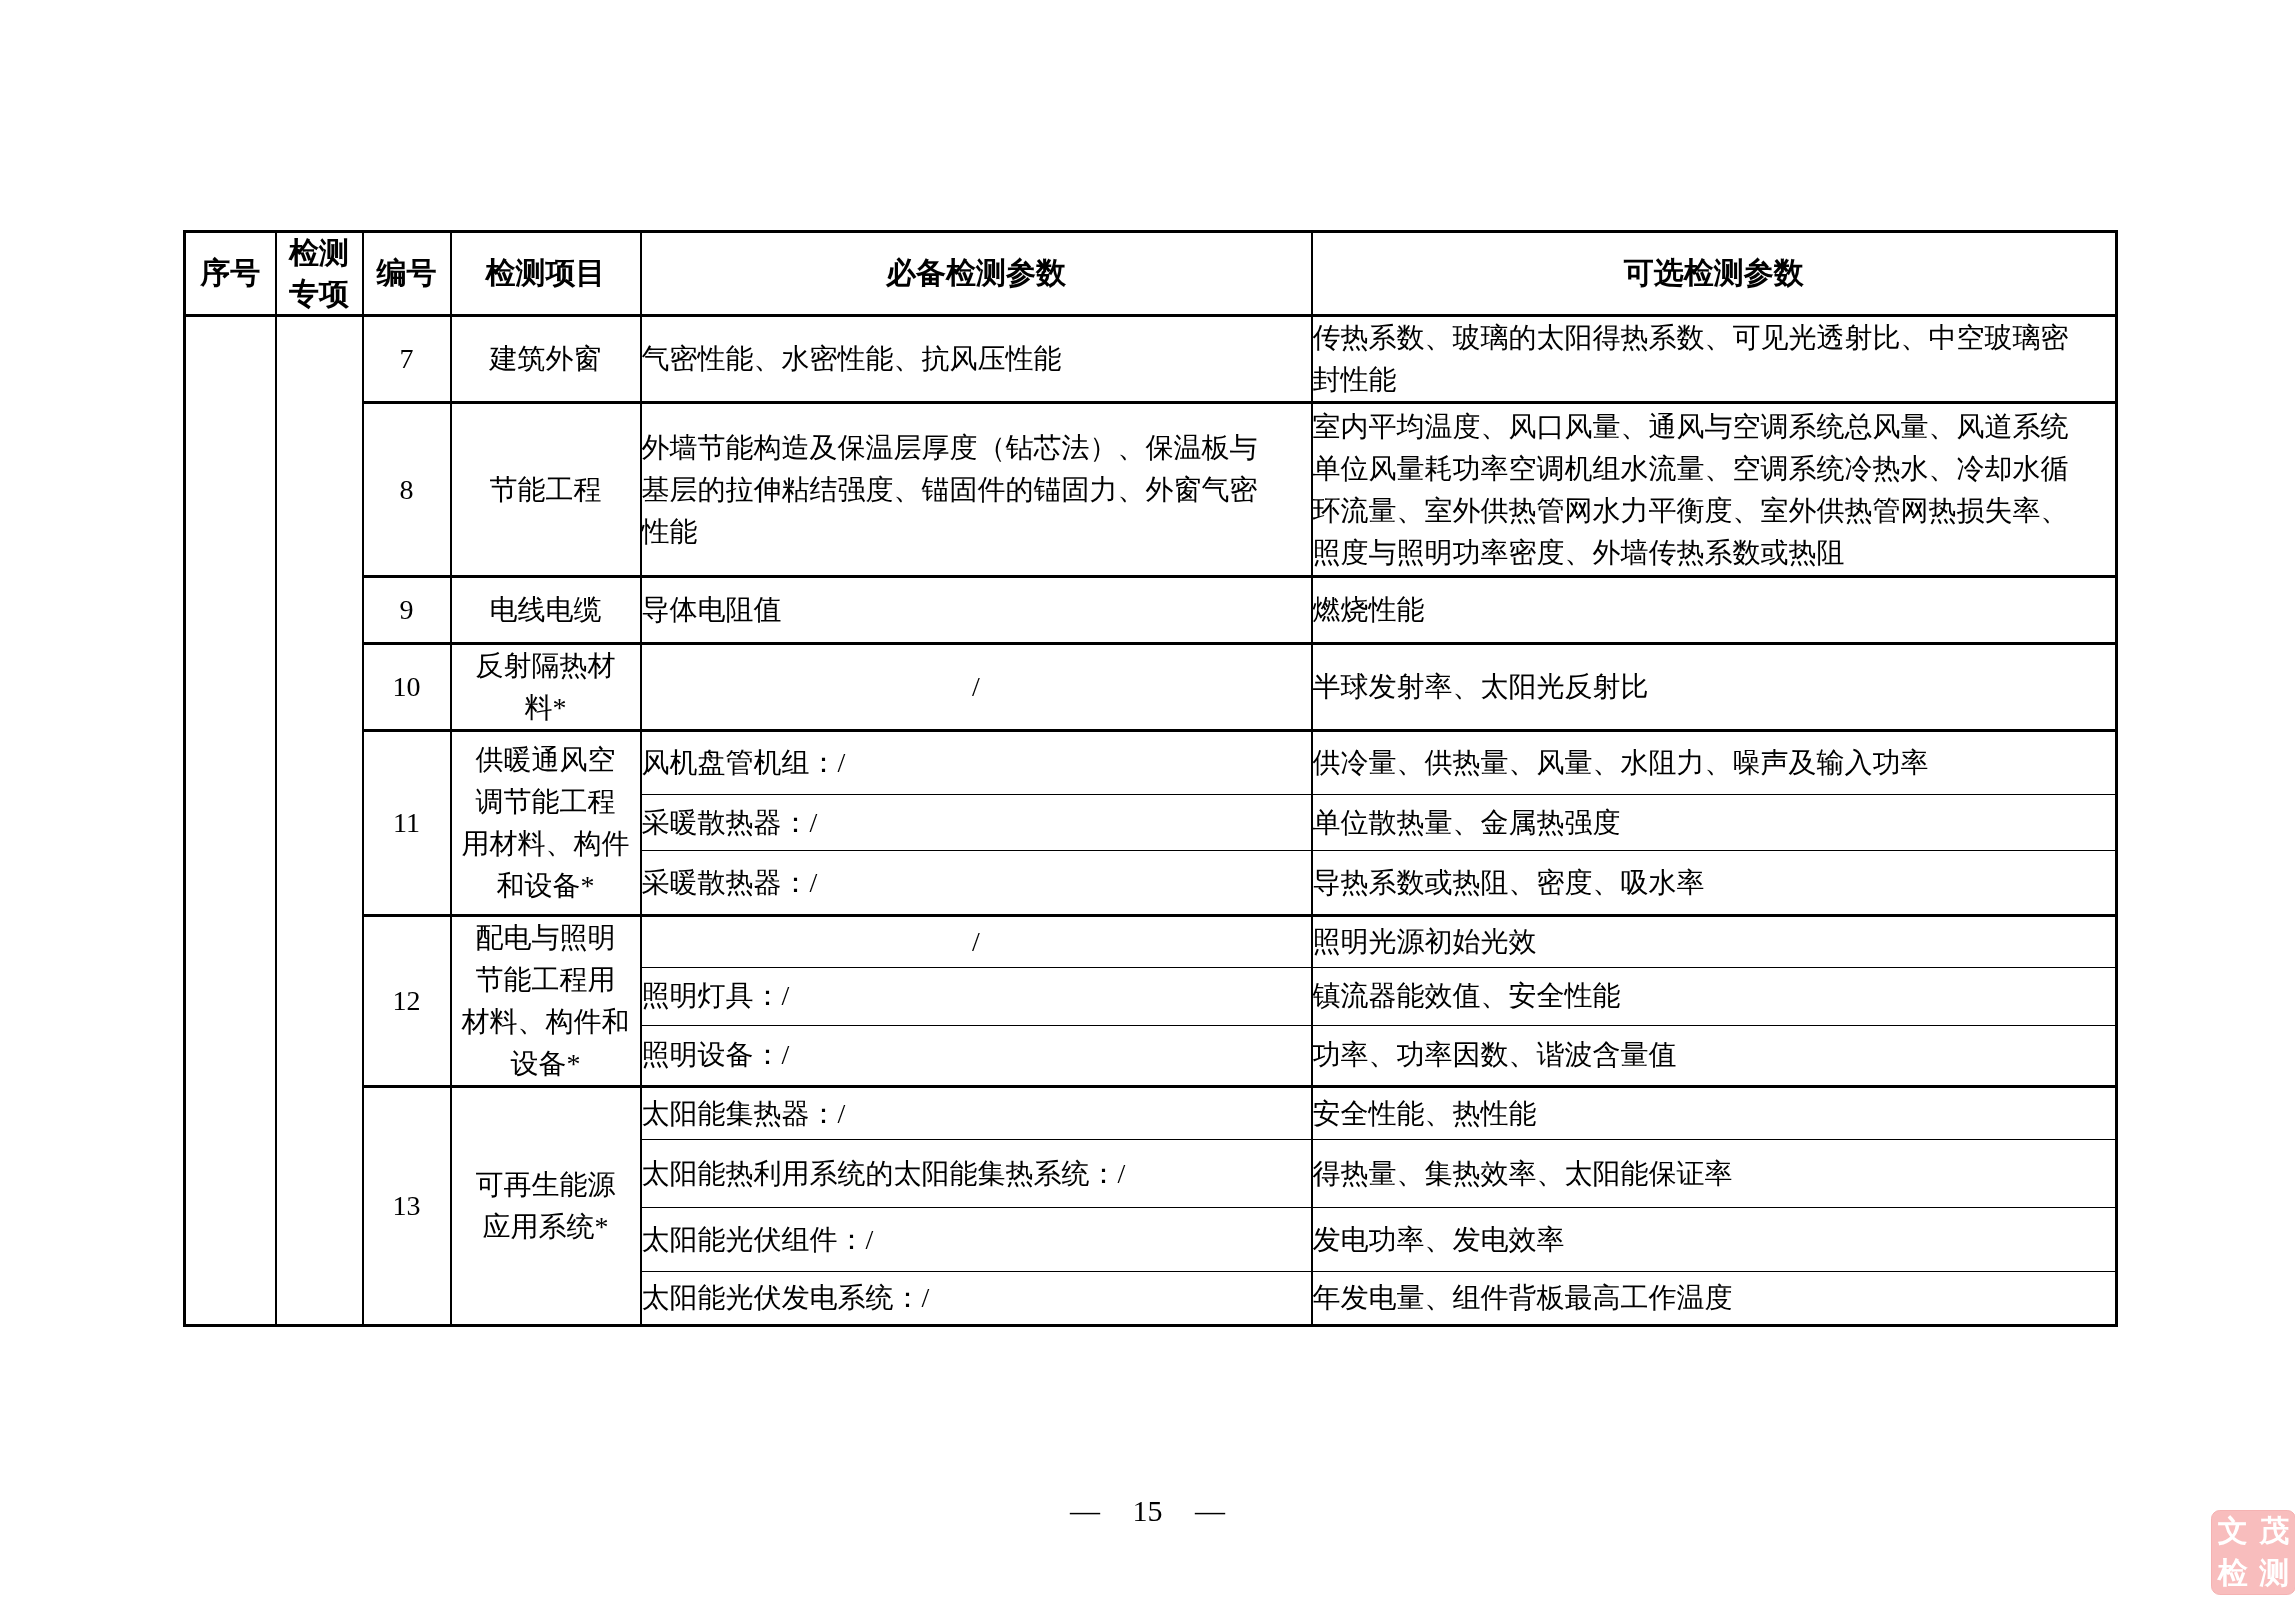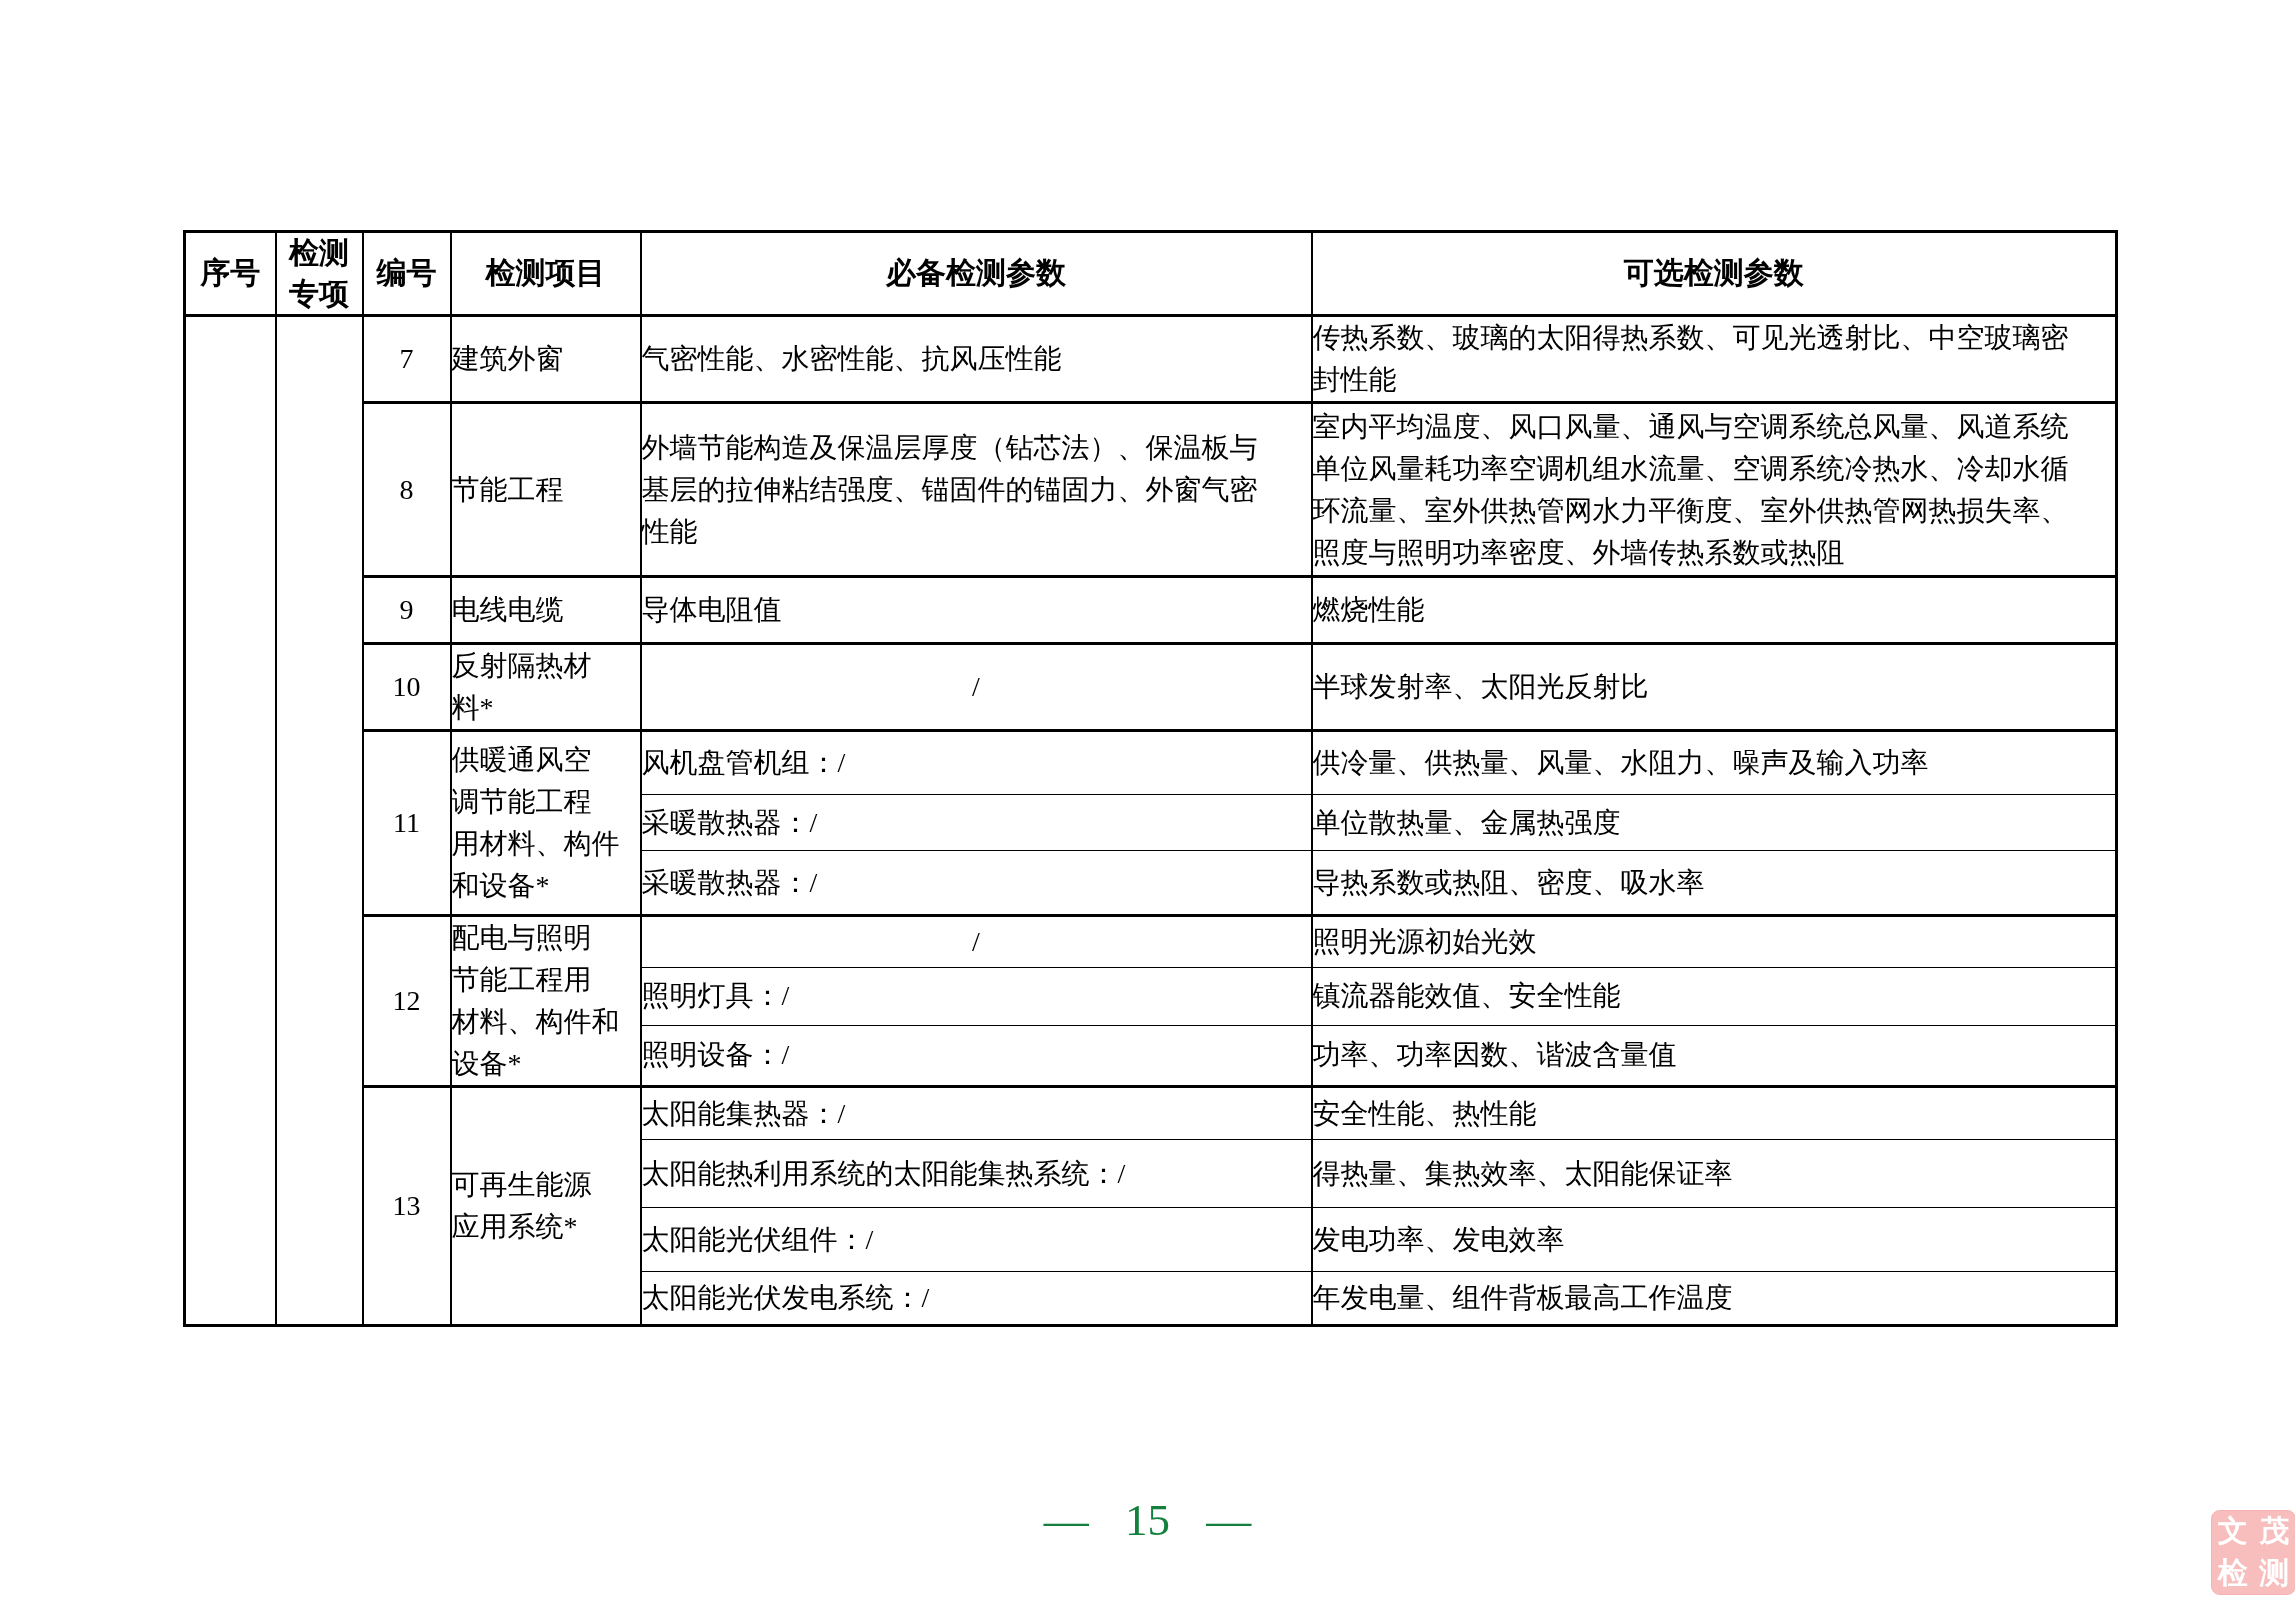--- a/index.html
+++ b/index.html
@@ -34,37 +34,37 @@
   tr.major > td { border-top-width: 3.5px; }
   tr.hdr > th {
     font-size: 30px;
     font-weight: bold;
     text-align: center;
     white-space: pre-line;
     line-height: 1.35;
     border-bottom-width: 2.6px;
   }
   td.num  { text-align: center; }
-  td.item { text-align: left; white-space: pre-line; line-height: 1.45; padding: 0 3.5px; }
+  td.item { text-align: center; white-space: pre-line; line-height: 1.45; padding: 0 3.5px; }
   td.req, td.opt {
     text-align: left;
     padding: 3.5px 12.4px;
     white-space: pre-line;
   }
   td.req.center { text-align: center; padding: 0; }
   td.empty { background: #ffffff; }
   .page-number {
     position: absolute;
     top: 1494px;
     left: 0;
     width: 100%;
     text-align: center;
-    font-size: 45px;
+    font-size: 30px;
     word-spacing: 25px;
-    color: #15803d;
+    color: #000000;
   }
   .seal {
     position: absolute;
     left: 2211px;
     top: 1510px;
     width: 85px;
     height: 85px;
     background: #f8bdbd;
     border: 1.8px solid #f5b2b2;
     border-radius: 8.8px;

